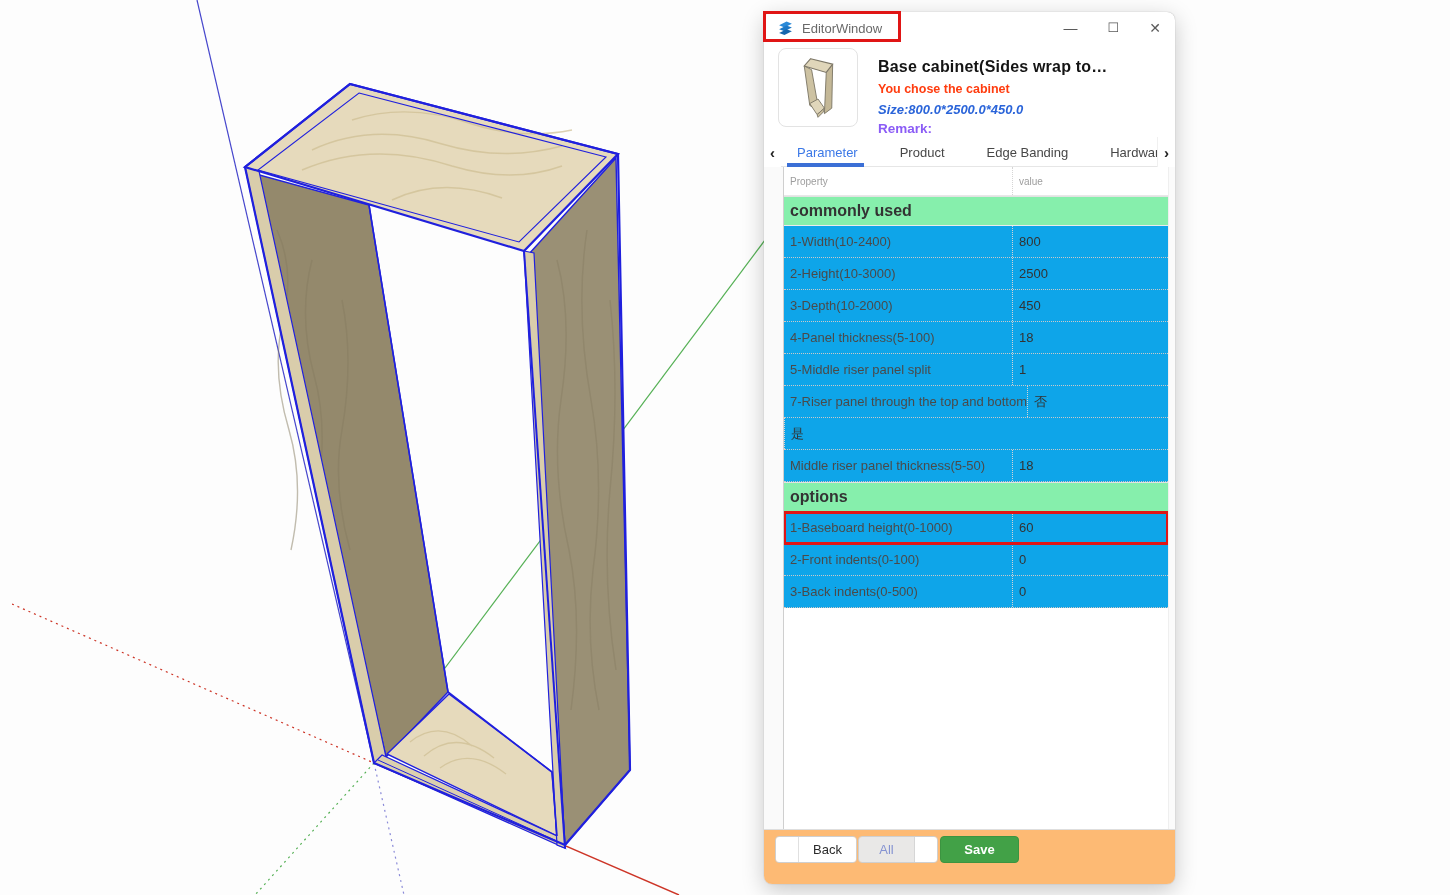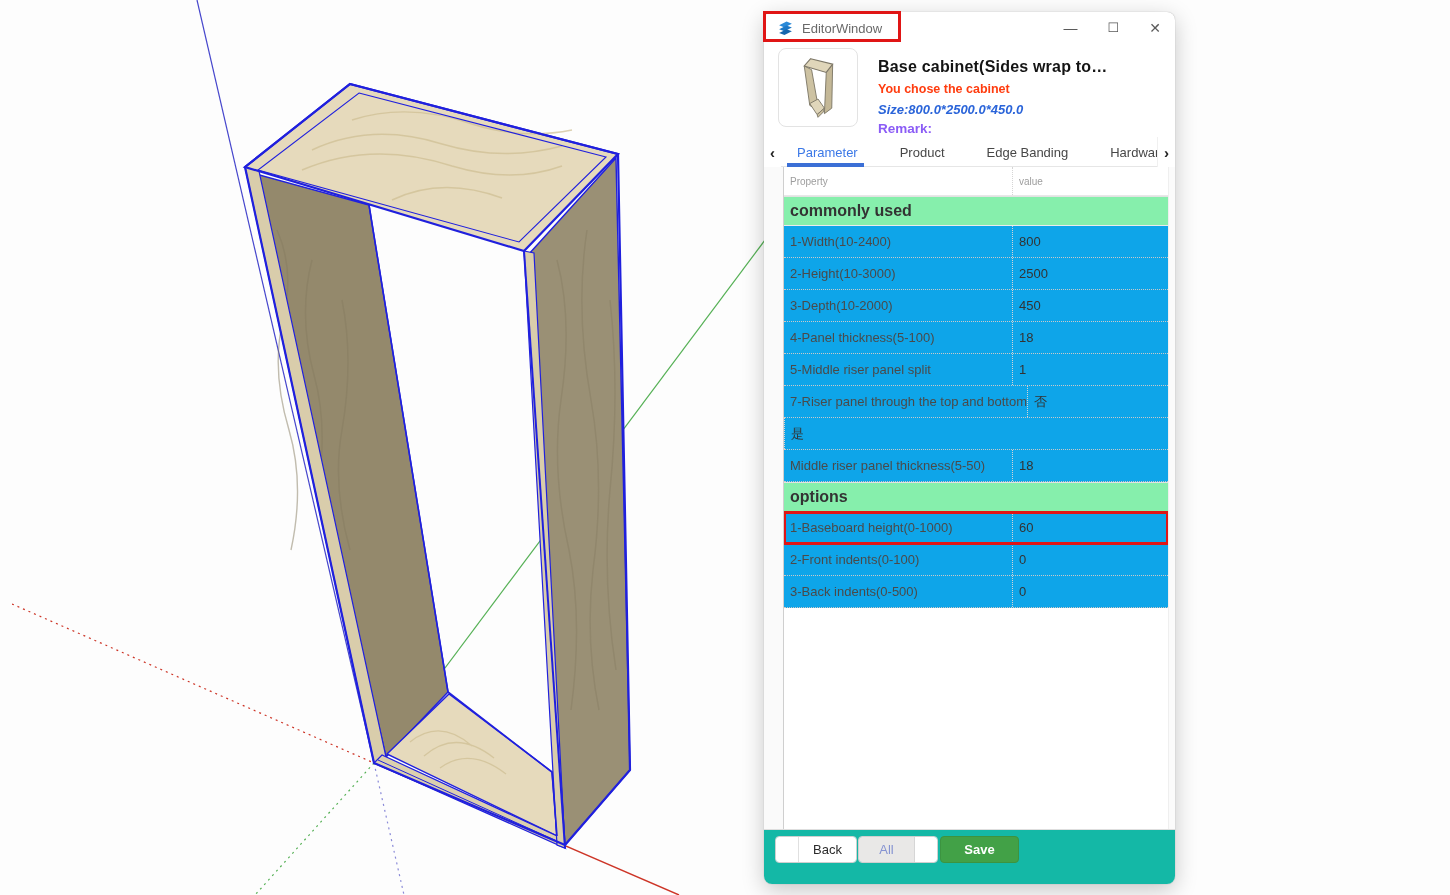--- a/index.html
+++ b/index.html
@@ -54,21 +54,21 @@
   .grid-header .h-val  { flex:1; padding-left:6px; border-left:1px dotted #d5d5d5; align-self:stretch; display:flex; align-items:center; }
   .sec-row { position:relative; height:30px; display:flex; align-items:center; background:#86efac;
     border-top:1px solid #e2e2e2; border-bottom:1px solid #ebebeb; font-size:16px; font-weight:bold; color:#333; padding-left:6px; }
   .row { display:flex; height:32px; border-bottom:1px dotted #c9c9c9; background:#0ea5e9; }
   .cell { display:flex; align-items:center; font-size:13px; }
   .cell.prop { flex:0 0 228px; padding-left:6px; color:#4a4a4a; white-space:nowrap; overflow:visible; }
   .cell.val  { flex:1; padding-left:6px; color:#333; border-left:1px dotted #d5d5d5; }
   .row.hl { position:relative; z-index:5; outline:3px solid #e01515; outline-offset:-2px; }
 
   
-  .footer { position:absolute; left:0; right:0; bottom:0; height:55px; background:#14b8a6;
+  .footer { position:absolute; left:0; right:0; bottom:0; height:55px; background:#fdba74;
     border-top:1px solid #dedede; border-radius:0 0 8px 8px; }
   .btn-group { position:absolute; top:6px; height:27px; display:flex; border:1px solid #cfcfcf; border-radius:4px; overflow:hidden; }
   .bg1 { left:11px; }
   .bg2 { left:94px; }
   .sq-btn { width:23px; background:#fff; }
   .bg1 .sq-btn { border-right:1px solid #e0e0e0; }
   .bg2 .sq-btn { border-left:1px solid #d6d6d6; }
   .back-btn { width:57px; background:#fff; display:flex; align-items:center; justify-content:center;
     font-size:13px; color:#2b2b2b; cursor:pointer; }
   .all-btn { width:55px; background:#e9e8e7; display:flex; align-items:center; justify-content:center;

